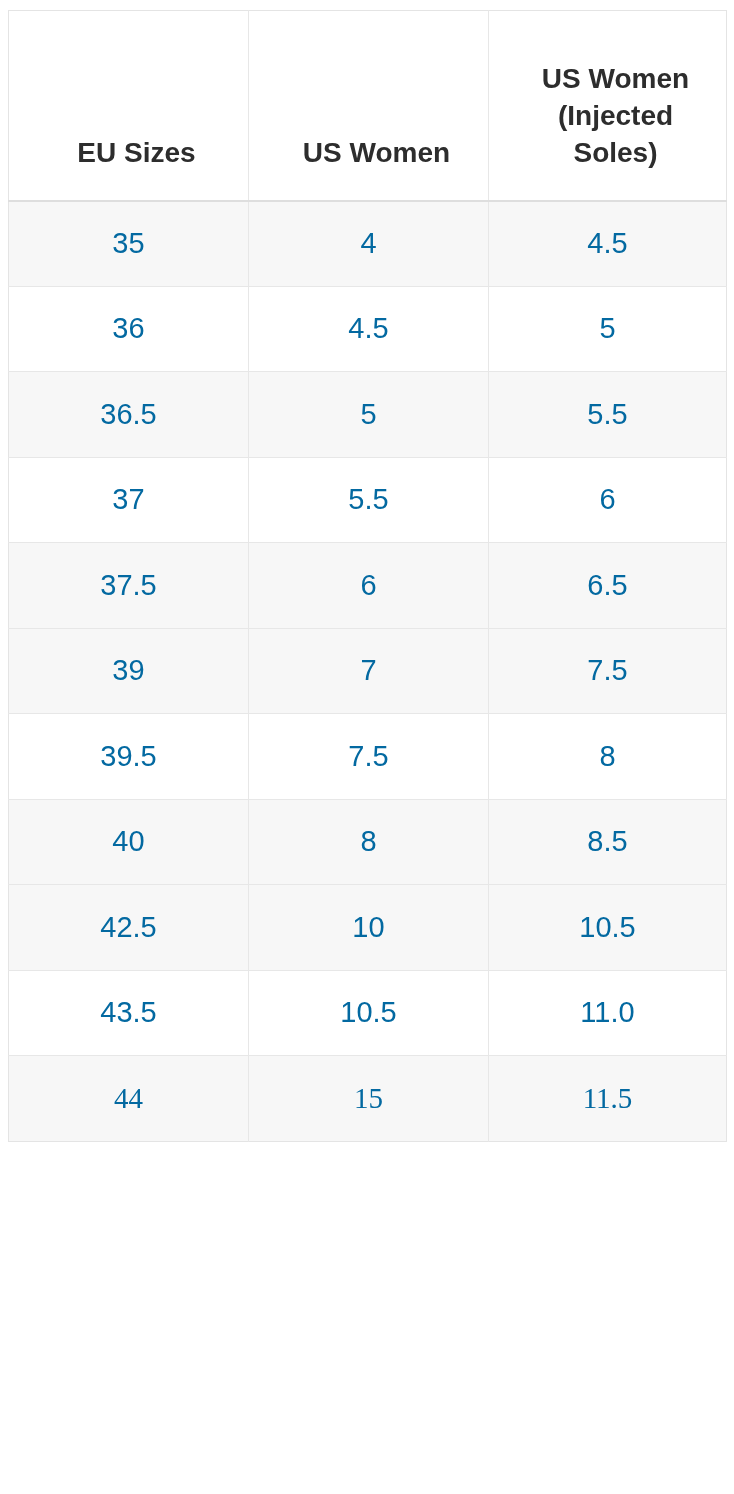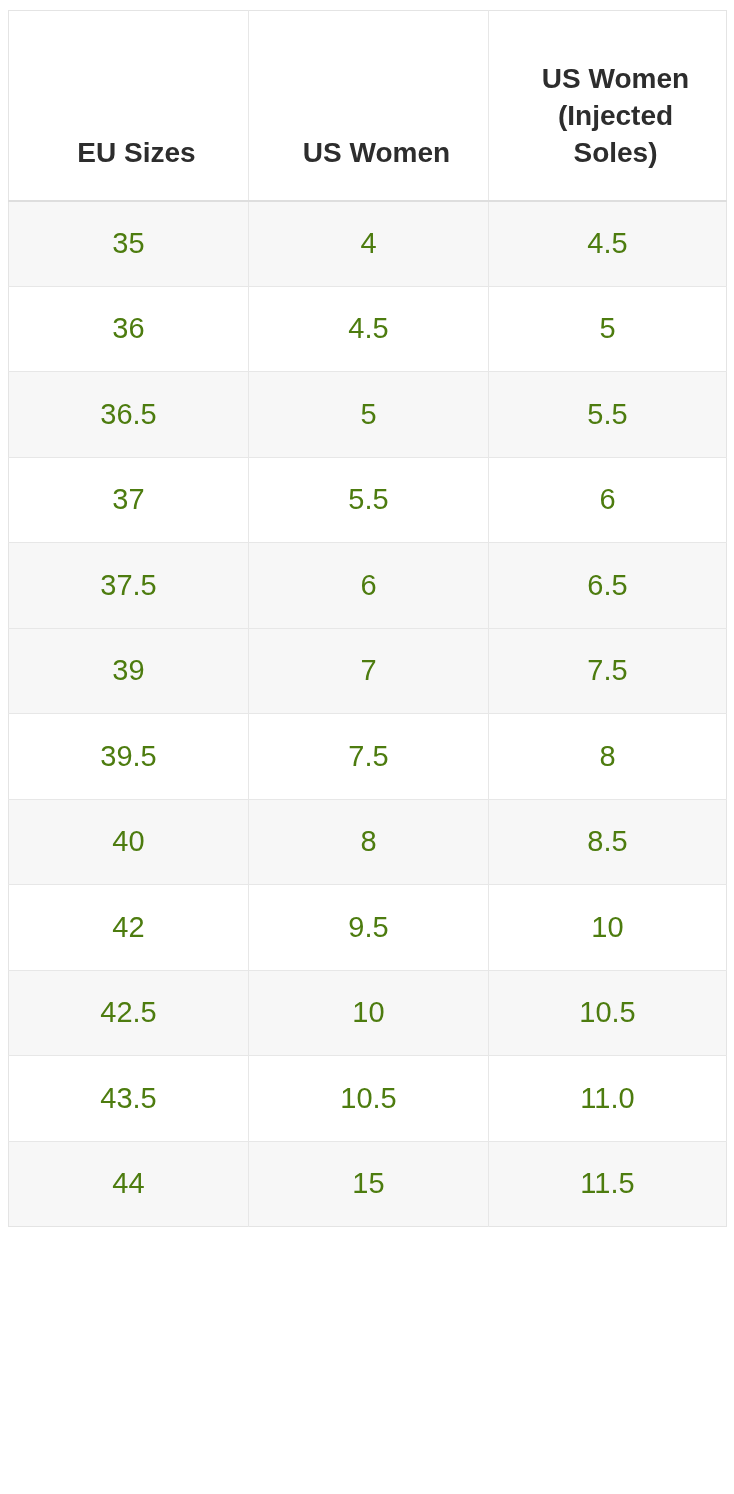--- a/index.html
+++ b/index.html
@@ -59,31 +59,32 @@
   .size-table thead th.stacked {
     vertical-align: bottom;
   }
 
   .size-table tbody td {
     height: 85.5px;
     text-align: center;
     vertical-align: middle;
     font-size: 29px;
     font-weight: 400;
-    color: #4d7c0f;
+    color: #0369a1;
     border-right: 1px solid #e7e7e7;
     border-bottom: 1px solid #e7e7e7;
     padding: 0 20px;
     box-sizing: border-box;
   }
   .size-table tbody td:last-child {
     border-right: none;
   }
   .size-table tbody tr:last-child td {
     border-bottom: none;
+    font-family: Liberation Serif, serif;
   }
   .size-table tbody tr.stripe td {
     background: #f7f7f7;
   }
   .size-table tbody tr.plain td {
     background: #ffffff;
     text-align: center;
   }
 </style>
 </head>
@@ -140,25 +141,20 @@
         <tr class="plain">
           <td>39.5</td>
           <td>7.5</td>
           <td>8</td>
         </tr>
         <tr class="stripe">
           <td>40</td>
           <td>8</td>
           <td>8.5</td>
         </tr>
-        <tr class="plain">
-          <td>42</td>
-          <td>9.5</td>
-          <td>10</td>
-        </tr>
         <tr class="stripe">
           <td>42.5</td>
           <td>10</td>
           <td>10.5</td>
         </tr>
         <tr class="plain">
           <td>43.5</td>
           <td>10.5</td>
           <td>11.0</td>
         </tr>

